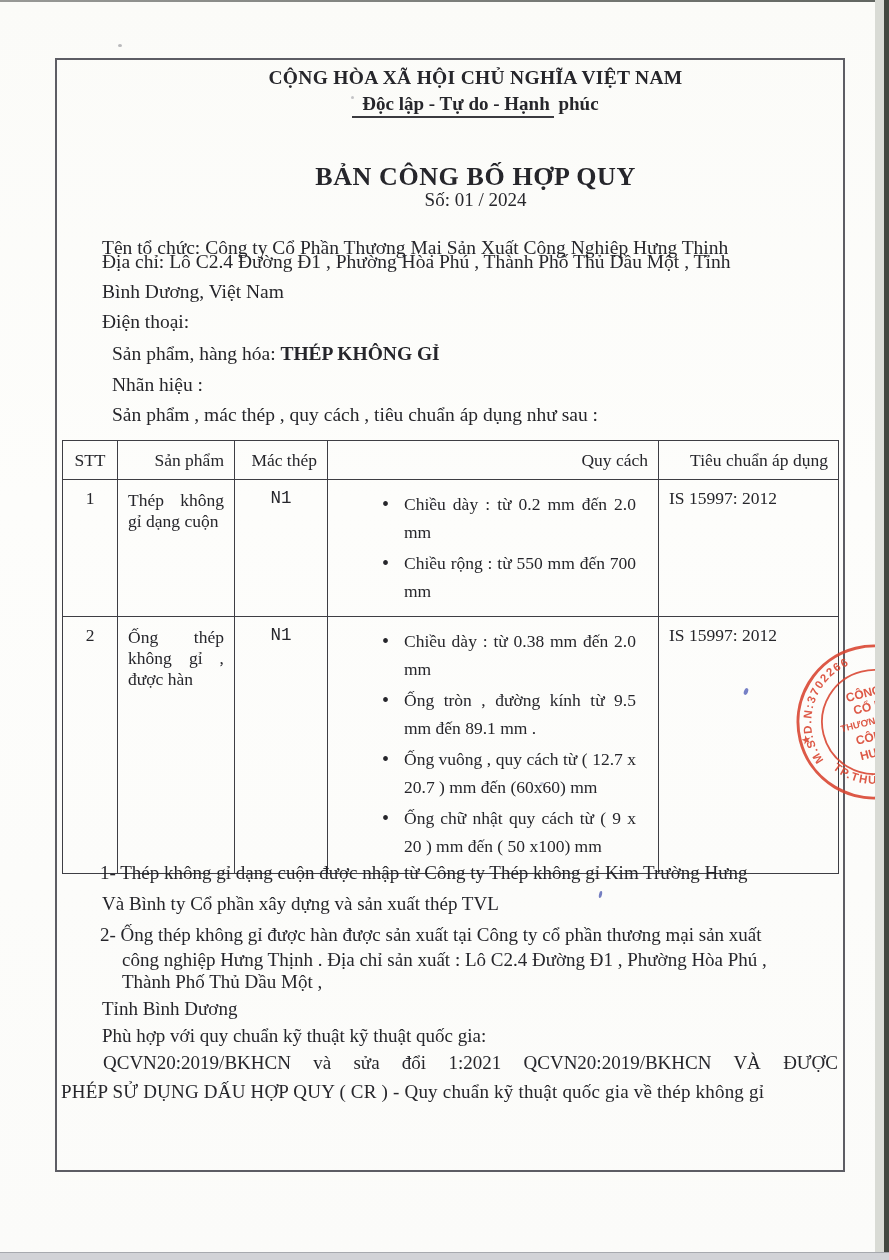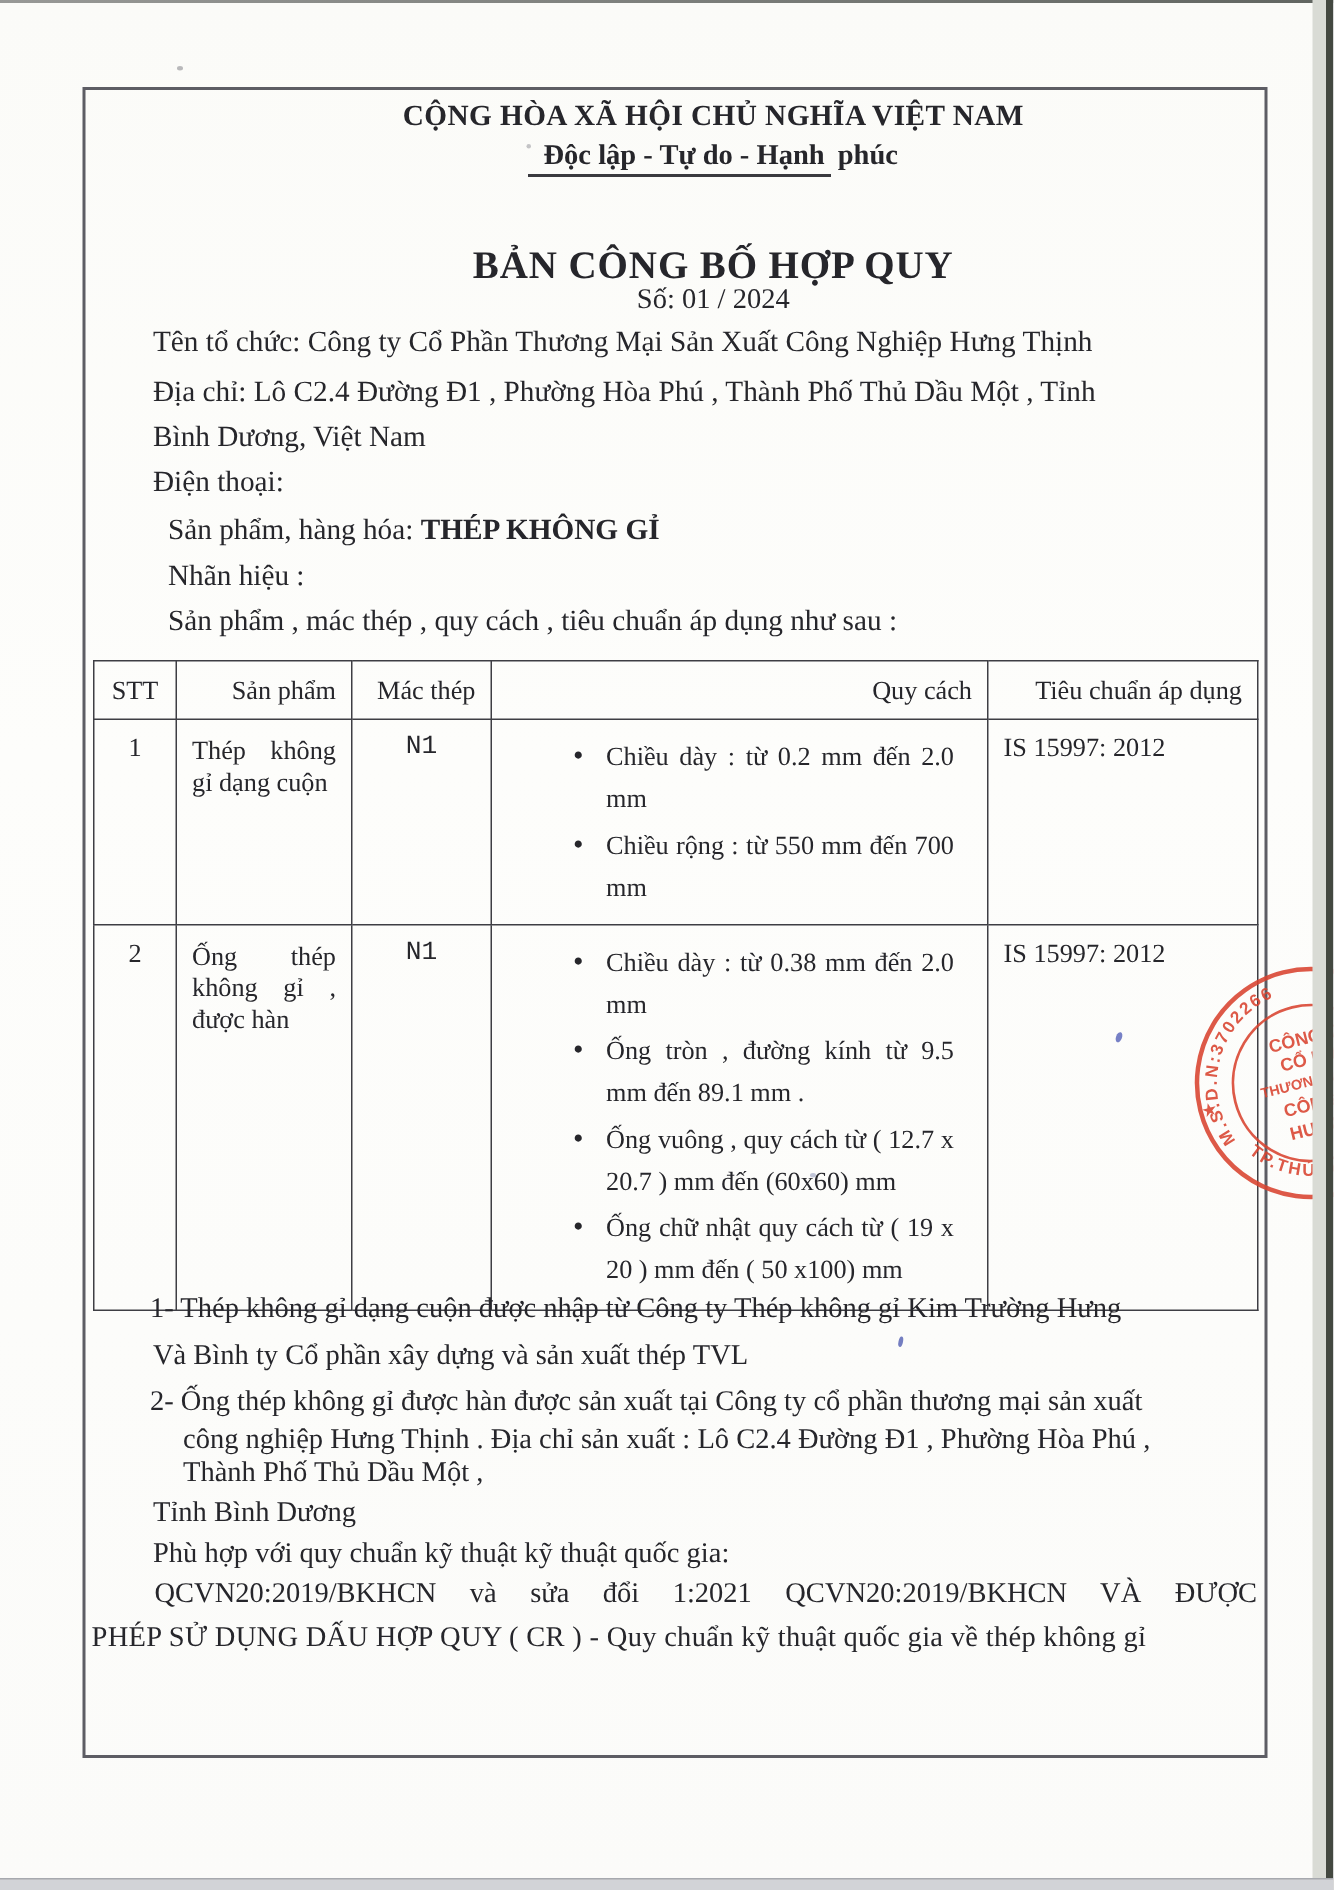--- a/index.html
+++ b/index.html
@@ -25,21 +25,21 @@
     border:2px solid #5d5d64;}
   
   .center{position:absolute;left:55px;width:841px;text-align:center;white-space:nowrap;}
   .h1{top:67px;font-weight:bold;font-size:19.5px;letter-spacing:.3px;}
   .h2{top:93px;font-weight:bold;font-size:19px;}
   .h2 .u{border-bottom:2px solid #3a3a3f;padding:0 4px 2px 10px;}
   .title{top:162px;font-weight:bold;font-size:26px;letter-spacing:.6px;}
   .so{top:189px;font-size:19px;}
   
   .bline{position:absolute;font-size:19.5px;white-space:nowrap;}
-  .p-org{left:102px;top:218px;}
+  .p-org{left:102px;top:237px;}
   .p-addr1{left:102px;top:251px;}
   .p-addr2{left:102px;top:281px;}
   .p-phone{left:102px;top:311px;}
   .p-product{left:112px;top:343px;}
   .p-brand{left:112px;top:374px;}
   .p-intro{left:112px;top:404px;}
   .bold{font-weight:bold;}
   
   .spec-table{position:absolute;left:62px;top:440px;width:776px;border-collapse:collapse;
     font-size:17.5px;table-layout:fixed;}
@@ -130,21 +130,21 @@
       </tr>
       <tr class="row2">
         <td class="c-stt">2</td>
         <td class="c-sp">Ống thép không gỉ , được hàn</td>
         <td class="c-mac">N1</td>
         <td>
           <ul class="qc-list">
             <li>Chiều dày : từ 0.38 mm đến 2.0 mm</li>
             <li>Ống tròn , đường kính từ 9.5 mm đến 89.1 mm .</li>
             <li>Ống vuông , quy cách từ ( 12.7 x 20.7 ) mm đến (60x60) mm</li>
-            <li>Ống chữ nhật quy cách từ ( 19 x 20 ) mm đến ( 50 x100) mm</li>
+            <li>Ống chữ nhật quy cách từ ( 9 x 20 ) mm đến ( 50 x100) mm</li>
           </ul>
         </td>
         <td>IS 15997: 2012</td>
       </tr>
     </tbody>
   </table>
 
   <div class="note n1">1-  Thép không gỉ dạng cuộn được nhập từ Công ty Thép không gỉ Kim Trường Hưng</div>
   <div class="note n2">Và Bình ty Cổ phần xây dựng và sản xuất thép TVL</div>
   <div class="note n3">2-  Ống thép không gỉ được hàn được sản xuất tại Công ty cổ phần thương mại sản xuất</div>

